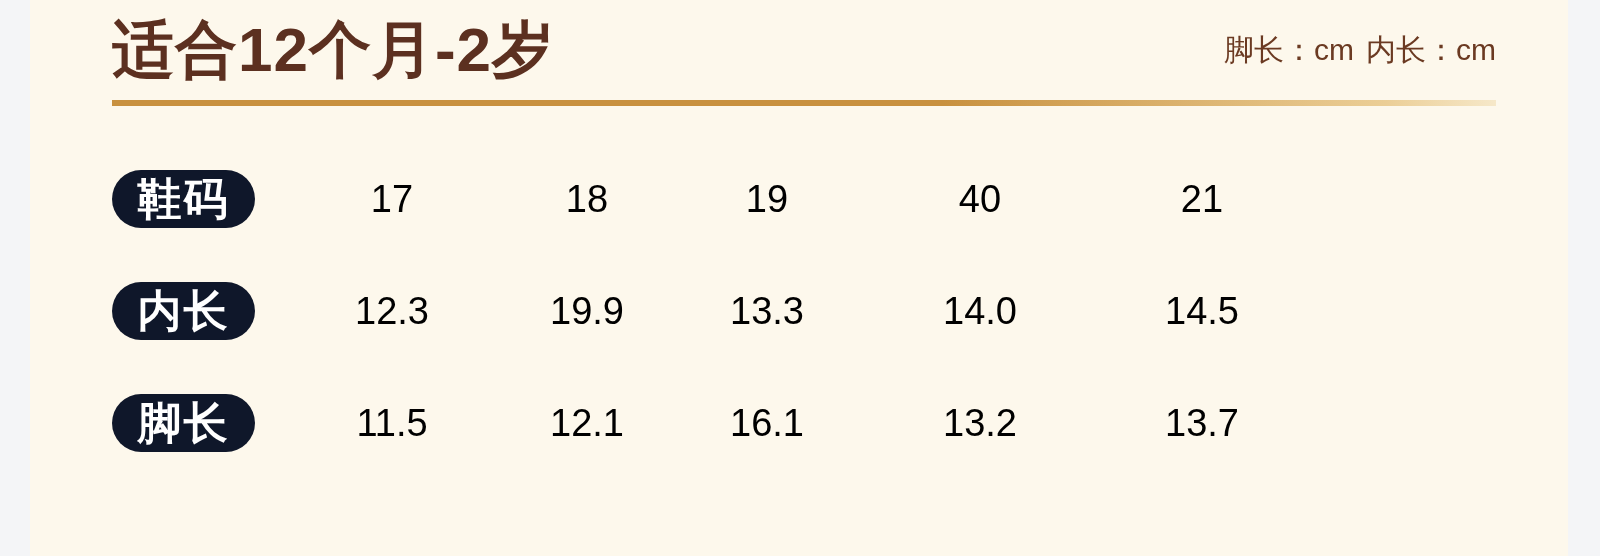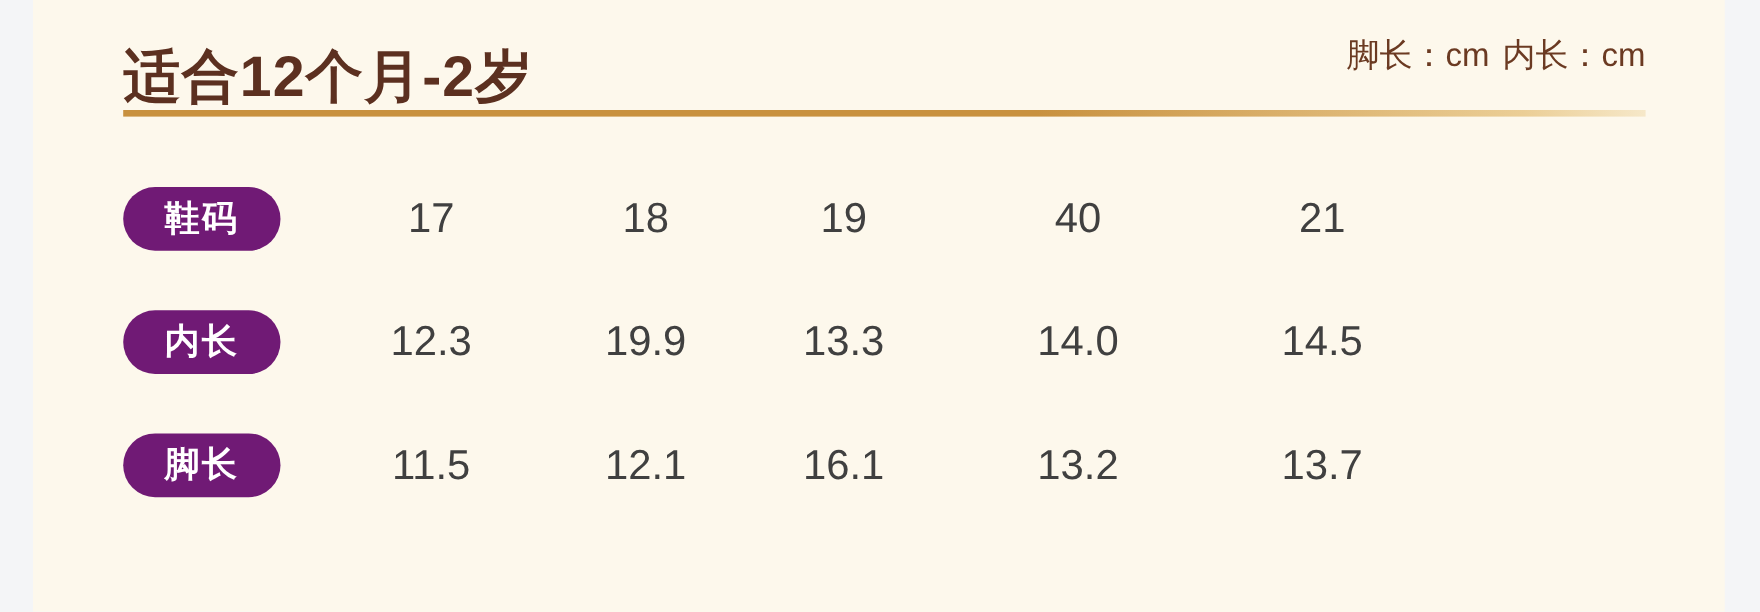--- a/index.html
+++ b/index.html
@@ -36,27 +36,26 @@
     position: absolute;
     left: 82px;
     top: 14px;
     width: 1384px;
     height: 72px;
   }
   .title {
     position: absolute;
     left: 0;
     top: 0;
-    font-size: 52px;
+    font-size: 62px;
     line-height: 72px;
     font-weight: 700;
     color: #5C3020;
     letter-spacing: 1px;
     white-space: nowrap;
-    margin-top: 20px;
   }
   .units {
     position: absolute;
     right: 0;
     top: 0;
     height: 72px;
     display: flex;
     align-items: center;
     justify-content: flex-end;
     gap: 12px;
@@ -87,44 +86,44 @@
     position: relative;
     height: 112px;
   }
   .badge {
     position: absolute;
     left: 0;
     top: 28px;
     width: 143px;
     height: 58px;
     border-radius: 29px;
-    background: #701a75;
+    background: #0f172a;
     color: #FFFFFF;
-    font-size: 32px;
+    font-size: 44px;
     font-weight: 700;
     display: flex;
     align-items: center;
     justify-content: center;
     letter-spacing: 2px;
     box-sizing: border-box;
   }
   .cells {
     position: absolute;
     left: 143px;
     top: 0;
     right: 0;
     height: 112px;
   }
   .cell {
     position: absolute;
     top: 28px;
     height: 58px;
     line-height: 58px;
     font-size: 38px;
-    color: #404040;
+    color: #000000;
     text-align: center;
     white-space: nowrap;
     transform: translateX(-50%);
   }
   
   .c0 { left: 137px; }
   .c1 { left: 332px; }
   .c2 { left: 512px; }
   .c3 { left: 725px; }
   .c4 { left: 947px; }

